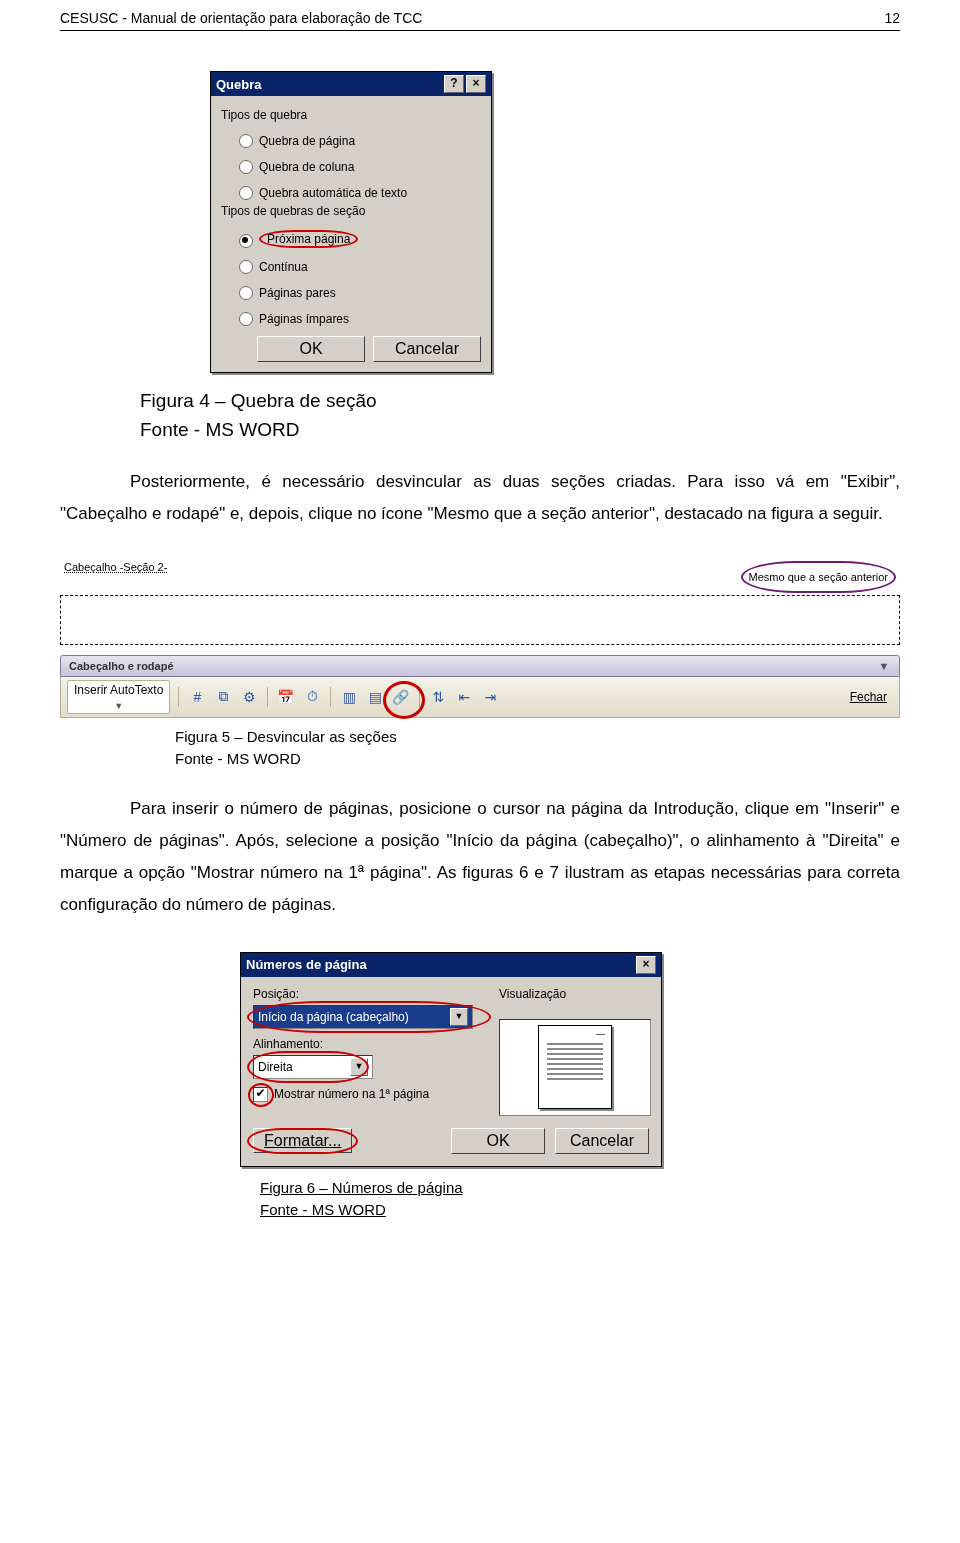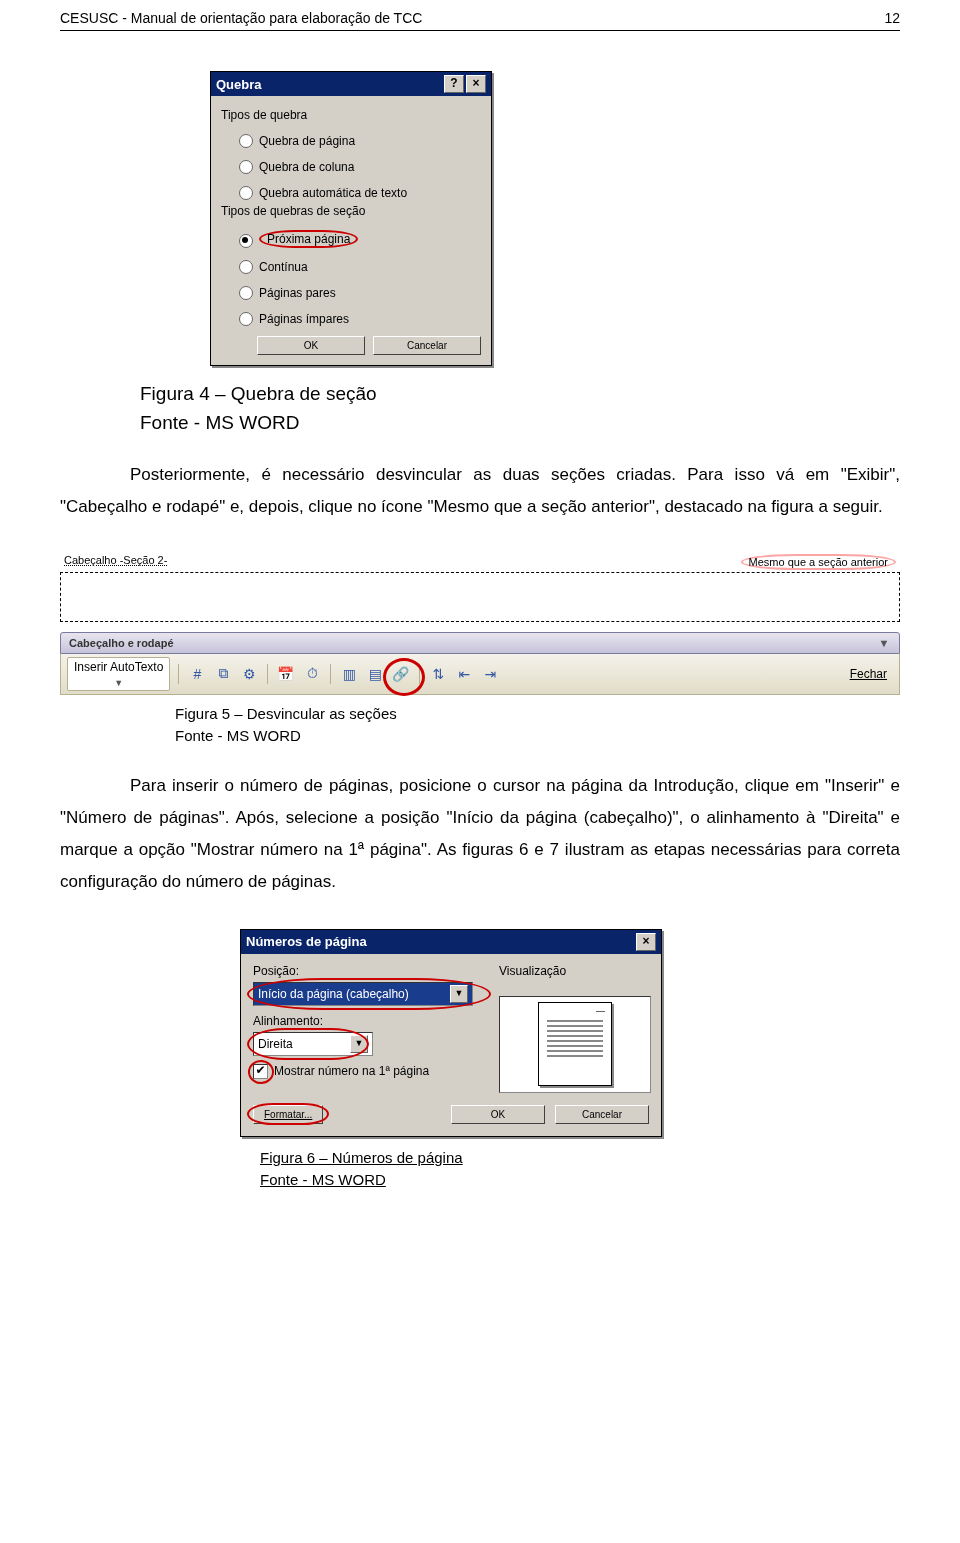--- a/index.html
+++ b/index.html
@@ -82,21 +82,21 @@
     justify-content: flex-end;
     gap: 8px;
     margin-top: 10px;
   }
   .win-btn {
     background: #d4d0c8;
     border: 1px solid #fff;
     border-right-color: #404040;
     border-bottom-color: #404040;
     padding: 3px 18px;
-    font-size: 10px;
+    font-size: 16px;
     min-width: 70px;
     text-align: center;
   }
 
   .caption {
     font-size: 19px;
     margin: 4px 0 4px 80px;
     line-height: 1.5;
   }
   .caption2 {
@@ -124,23 +124,23 @@
     margin: 0 0 8px 0;
   }
   .hf-top {
     display: flex;
     justify-content: space-between;
     font-size: 11px;
     padding: 0 4px;
   }
   .hf-top .hf-left { text-decoration: underline dotted; }
   .hf-top .hf-right {
-    border: 2px solid #fca5a5;
+    border: 2px solid #701a75;
     border-radius: 50% / 70%;
-    padding: 0 6px;
+    padding: 8px 6px;
   }
   .hf-dashed {
     border: 1px dashed #000;
     height: 48px;
     margin-top: 2px;
   }
   .hf-toolbar-wrap { margin-top: 10px; }
   .hf-toolbar-title {
     background: linear-gradient(#e8e5f0, #c6c3da);
     border: 1px solid #7a7a9c;

